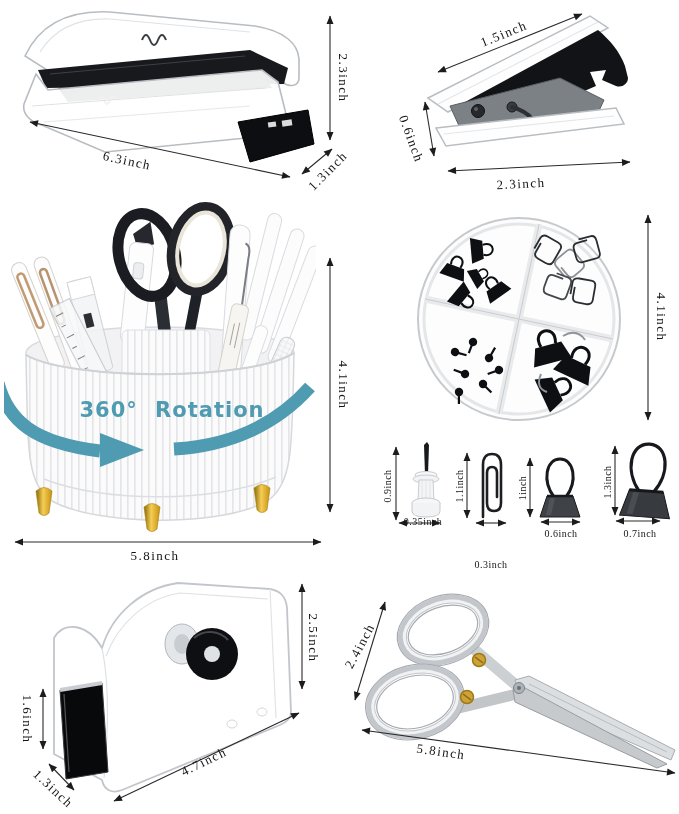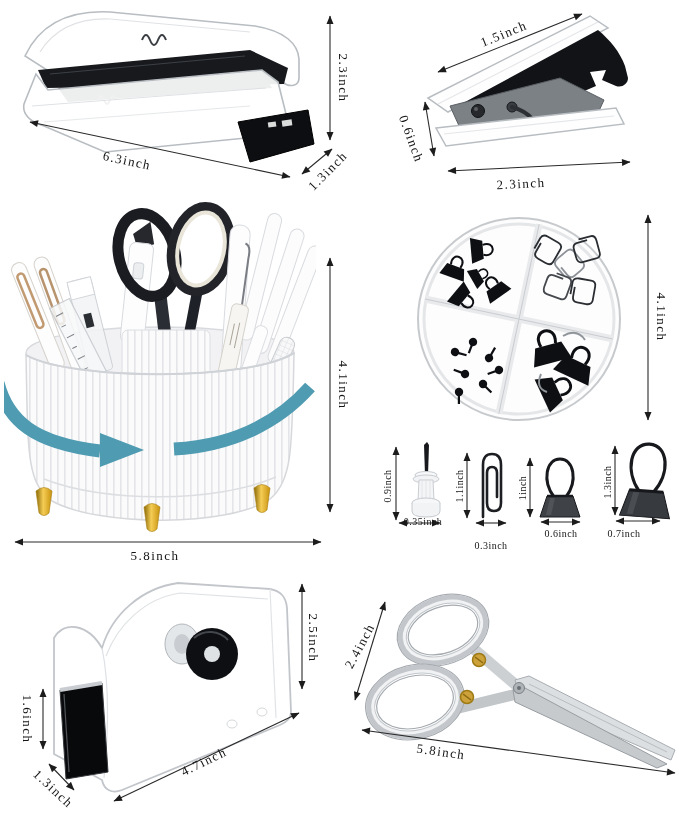--- a/index.html
+++ b/index.html
@@ -135,20 +135,21 @@
     <g stroke="#a67c0b" stroke-width="0.6" fill="url(#goldg)">
       <path transform="translate(32,308)" d="M0,0 Q8,-7 16,0 L13,22 Q8,27 3,22 Z"></path>
       <path transform="translate(140,324)" d="M0,0 Q8,-7 16,0 L13,22 Q8,27 3,22 Z"></path>
       <path transform="translate(250,305)" d="M0,0 Q8,-7 16,0 L13,22 Q8,27 3,22 Z"></path>
     </g>
 
     <path d="M-6,200 C4,238 30,260 96,268" stroke="#4f9bb1" stroke-width="13" fill="none"></path>
     <polygon points="96,250 140,267 96,284" fill="#4f9bb1"></polygon>
     <path d="M170,266 C225,263 272,242 306,204" stroke="#4f9bb1" stroke-width="13" fill="none"></path>
   </svg>
+  <span class="rotation-label" style="left: 172px; top: 410px; color: rgb(79, 155, 177);">360° Rotation</span>
 
   <svg class="art" style="left:413px;top:206px" width="230" height="225" viewBox="0 0 230 225">
     <circle cx="106" cy="113" r="101" fill="#fdfdfe" stroke="#c7cacd" stroke-width="2"></circle>
     <circle cx="106" cy="113" r="95" fill="none" stroke="#e4e6e8" stroke-width="3"></circle>
     <g transform="rotate(12 106 113)">
       <path d="M106,16 V210 M10,113 H202" stroke="#e9eaec" stroke-width="7"></path>
       <path d="M106,16 V210 M10,113 H202" stroke="#c9ccd0" stroke-width="1"></path>
     </g>
     <defs>
       <g id="bc">
@@ -307,25 +308,25 @@
   <span class="dim" style="left:521px;top:184px;--r:-3deg">2.3inch</span>
 
   <span class="dim" style="left:343px;top:385px;--r:90deg">4.1inch</span>
   <span class="dim" style="left:155px;top:556px">5.8inch</span>
 
   <span class="dim" style="left:661px;top:317px;--r:90deg">4.1inch</span>
 
   <span class="dim small" style="left:387px;top:486px;--r:-90deg">0.9inch</span>
   <span class="dim small" style="left:423px;top:521px">0.35inch</span>
   <span class="dim small" style="left:459px;top:486px;--r:-90deg">1.1inch</span>
-  <span class="dim small" style="left:491px;top:545px">0.3inch</span>
+  <span class="dim small" style="left:491px;top:564px">0.3inch</span>
   <span class="dim small" style="left:522px;top:488px;--r:-90deg">1inch</span>
   <span class="dim small" style="left:561px;top:533px">0.6inch</span>
   <span class="dim small" style="left:607px;top:482px;--r:-90deg">1.3inch</span>
-  <span class="dim small" style="left:624px;top:533px">0.7inch</span>
+  <span class="dim small" style="left:640px;top:533px">0.7inch</span>
 
   <span class="dim" style="left:313px;top:638px;--r:90deg">2.5inch</span>
   <span class="dim" style="left:27px;top:719px;--r:90deg">1.6inch</span>
   <span class="dim" style="left:53px;top:789px;--r:43deg">1.3inch</span>
   <span class="dim" style="left:204px;top:762px;--r:-26deg">4.7inch</span>
 
   <span class="dim" style="left:360px;top:646px;--r:-62deg">2.4inch</span>
   <span class="dim" style="left:441px;top:752px;--r:8deg">5.8inch</span>
 
 </div>

